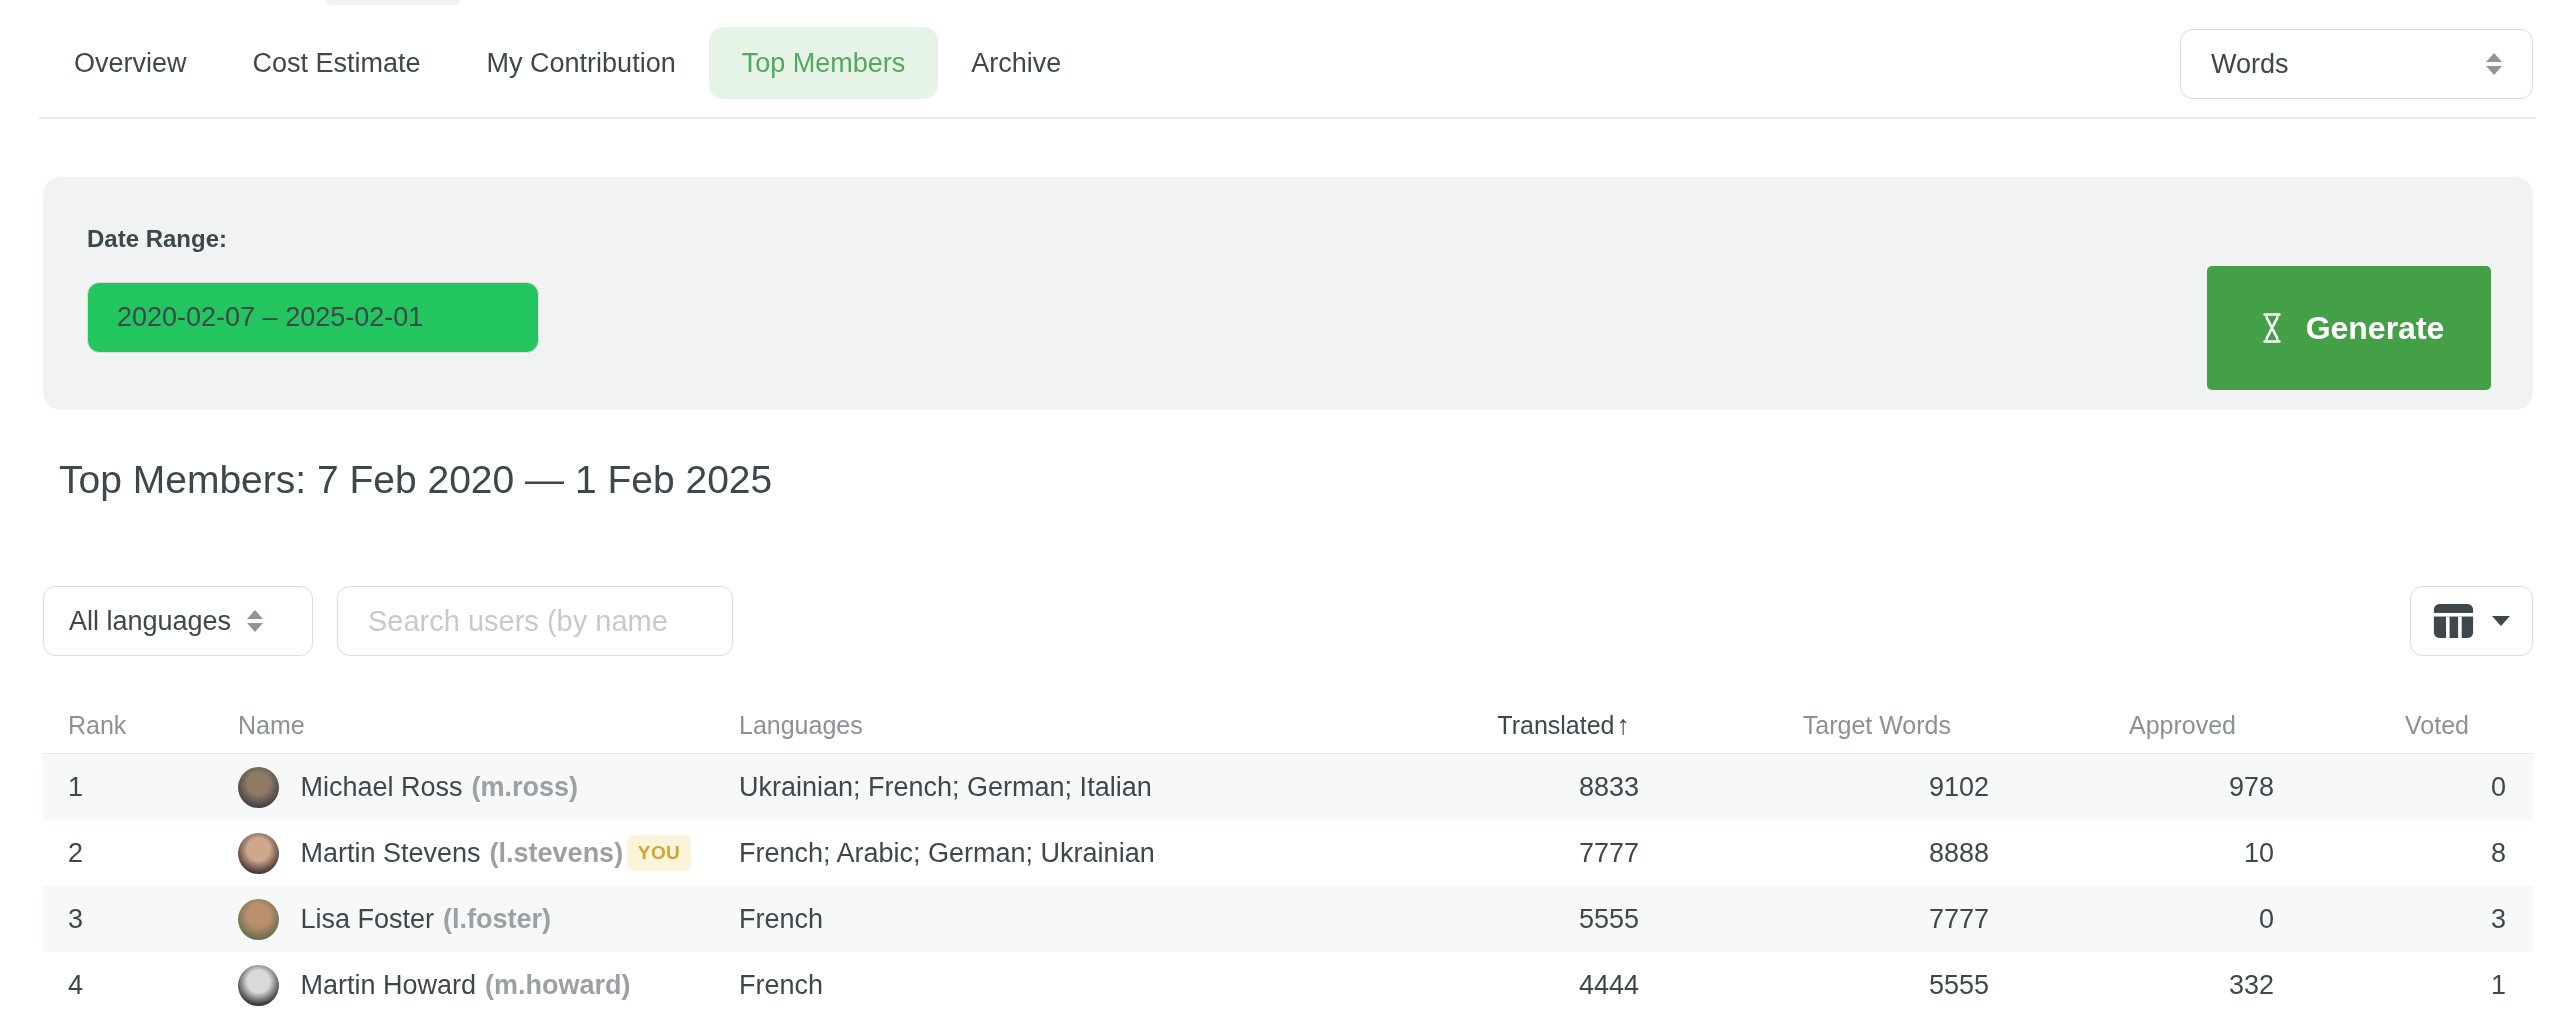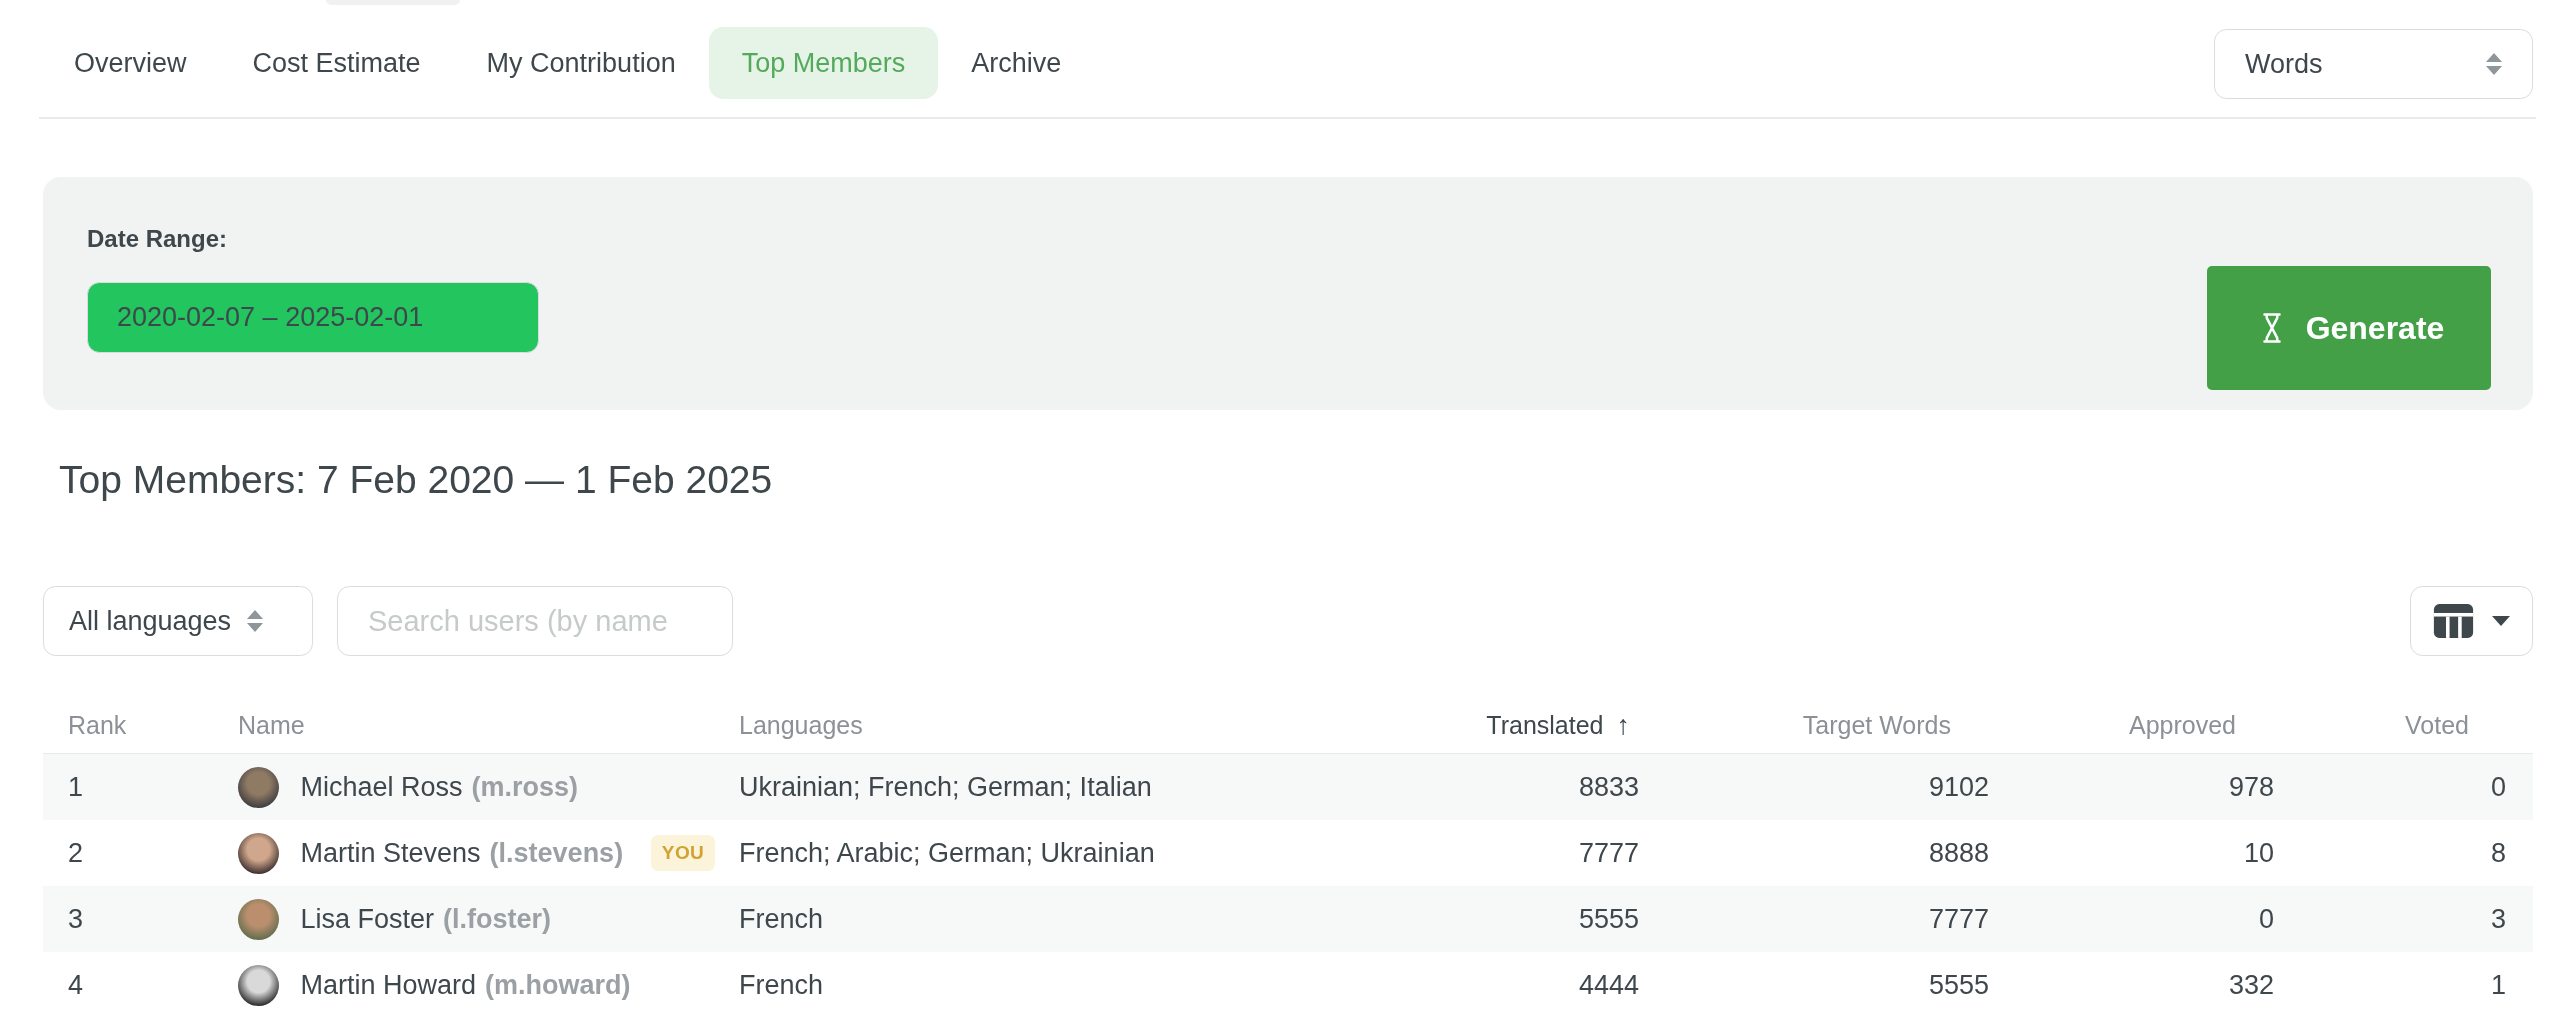--- a/index.html
+++ b/index.html
@@ -10,21 +10,21 @@
   
   .top-fragment{position:absolute;left:326px;top:0;width:134px;height:4.5px;
     background:#f1f1f1;border-radius:0 0 7.2px 7.2px;}
   
   .tabbar{position:absolute;left:41px;top:27px;height:72px;display:flex;align-items:center;}
   .tab{height:72px;display:flex;align-items:center;padding:0 33px;font-size:27px;
     color:var(--text-dark,#3e474c);border-radius:14.3px;cursor:pointer;white-space:nowrap;}
   .tab.active{background:var(--tab-active-bg,#e5f4e6);color:var(--tab-active-text,#54a95c);}
   .tab-divider{position:absolute;left:39px;top:117px;width:2497px;height:1.8px;background:var(--divider,#e9eaea);}
   
-  .unit-select{position:absolute;right:43px;top:29px;width:319px;height:70px;box-sizing:border-box;
+  .unit-select{position:absolute;right:43px;top:29px;width:353px;height:70px;box-sizing:border-box;
     border:1.8px solid var(--border,#dadcdd);border-radius:12.5px;display:flex;align-items:center;
     padding:0 30px;font-size:27px;cursor:pointer;background:#fff;}
   .unit-select .sel-label{flex:1;}
   .sorter{display:flex;flex-direction:column;gap:4.5px;align-items:center;}
   .sorter .up{width:0;height:0;border-left:8px solid transparent;border-right:8px solid transparent;
     border-bottom:9px solid #8f9699;}
   .sorter .down{width:0;height:0;border-left:8px solid transparent;border-right:8px solid transparent;
     border-top:9px solid #8f9699;}
   
   .panel{position:absolute;left:43px;top:177px;width:2490px;height:233px;
@@ -57,36 +57,36 @@
   
   .table{position:absolute;left:43px;top:698px;width:2490px;}
   .thead,.trow{display:grid;grid-template-columns:170px 501px 547px 387px 350px 285px 250px;}
   .thead{height:55px;border-bottom:1.8px solid #e7e9e9;align-items:center;
     font-size:25px;color:var(--text-gray,#8b9196);}
   .th{white-space:nowrap;}
   .th.rank{padding-left:25px;}
   .th.name{padding-left:25px;}
   .th.langs{padding-left:25px;}
   .th.num{text-align:right;padding-right:47px;}
-  .th.translated{display:flex;justify-content:flex-end;align-items:center;gap:13px;
+  .th.translated{display:flex;justify-content:flex-end;align-items:center;gap:2px;
     padding-right:18px;color:var(--text-dark,#3e474c);}
   .th.voted{padding-right:64px;}
   .sort-arrow{font-size:27px;color:var(--text-dark,#3e474c);}
   .trow{height:66px;align-items:center;font-size:27px;}
   .trow.alt{background:var(--row-alt-bg,#f7f8f8);}
   .td.rank{padding-left:25px;}
   .td.name{padding-left:25px;display:flex;align-items:center;min-width:0;}
   .td.langs{padding-left:25px;white-space:nowrap;}
   .td.num{text-align:right;padding-right:9px;}
   .td.voted{padding-right:27px;}
   .avatar{width:41px;height:41px;border-radius:50%;flex:0 0 41px;margin-right:21.5px;
     background:#999;}
   .login{color:var(--text-login,#9aa0a4);margin-left:9px;white-space:nowrap;font-weight:bold;}
   .uname{white-space:nowrap;}
-  .you-badge{margin-left:28px;background:var(--you-badge-bg,#fbf4da);color:var(--you-badge-text,#d0a332);
+  .you-badge{margin-left:4px;background:var(--you-badge-bg,#fbf4da);color:var(--you-badge-text,#d0a332);
     font-size:19px;font-weight:700;padding:7.2px 10.7px;border-radius:7.2px;letter-spacing:0.4px;}
 </style>
 </head>
 <body>
 
 <div class="page">
 
   <div class="top-fragment"></div>
 
   <div class="tabbar">

